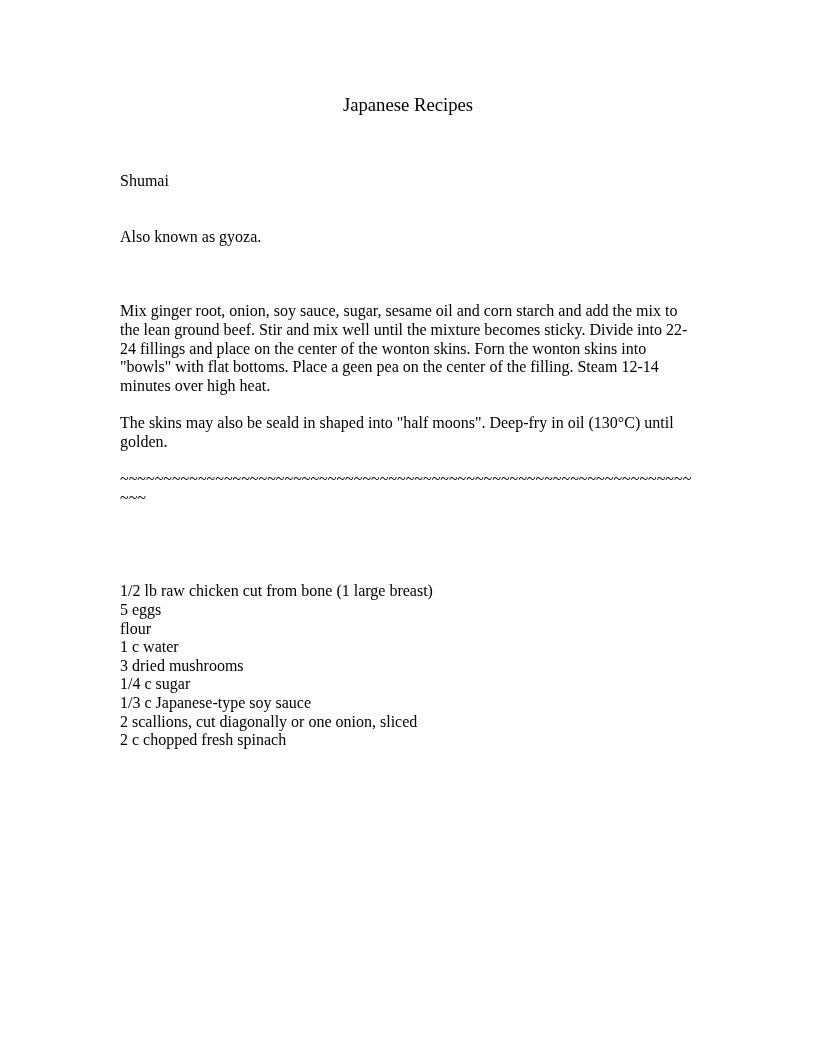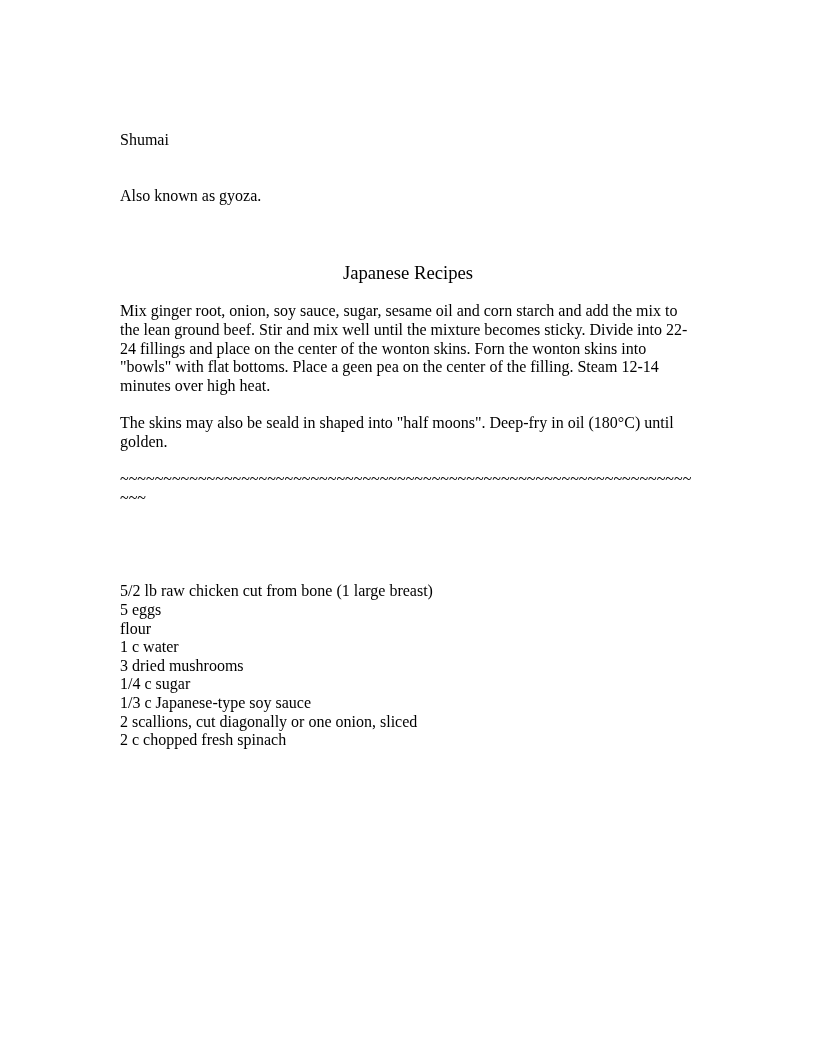--- a/index.html
+++ b/index.html
@@ -35,39 +35,39 @@
   }
   .line {
     white-space: pre-wrap;
   }
 </style>
 </head>
 <body>
 
 <div class="page">
 
+  <div class="block doc-title">Japanese Recipes</div>
+
   <div class="block">
     <div class="line">Shumai</div>
     <div class="line">Also known as gyoza.</div>
   </div>
 
-  <div class="block doc-title">Japanese Recipes</div>
-
 
   <div class="block">Mix ginger root, onion, soy sauce, sugar, sesame oil and corn starch and add the mix to the lean ground beef. Stir and mix well until the mixture becomes sticky. Divide into 22-24 fillings and place on the center of the wonton skins. Forn the wonton skins into "bowls" with flat bottoms. Place a geen pea on the center of the filling. Steam 12-14 minutes over high heat.</div>
 
-  <div class="block">The skins may also be seald in shaped into "half moons". Deep-fry in oil (180°C) until golden.</div>
+  <div class="block">The skins may also be seald in shaped into "half moons". Deep-fry in oil (130°C) until golden.</div>
 
   <div class="block divider">~~~~~~~~~~~~~~~~~~~~~~~~~~~~~~~~~~~~~~~~~~~~~~~~~~~~~~~~~~~~~~~~~~
 ~~~</div>
 
   <div class="block">
   </div>
 
-  <div class="block">5/2 lb raw chicken cut from bone (1 large breast)
+  <div class="block">1/2 lb raw chicken cut from bone (1 large breast)
 5 eggs
 flour
 1 c water
 3 dried mushrooms
 1/4 c sugar
 1/3 c Japanese-type soy sauce
 2 scallions, cut diagonally or one onion, sliced
 2 c chopped fresh spinach</div>
 
 </div>

